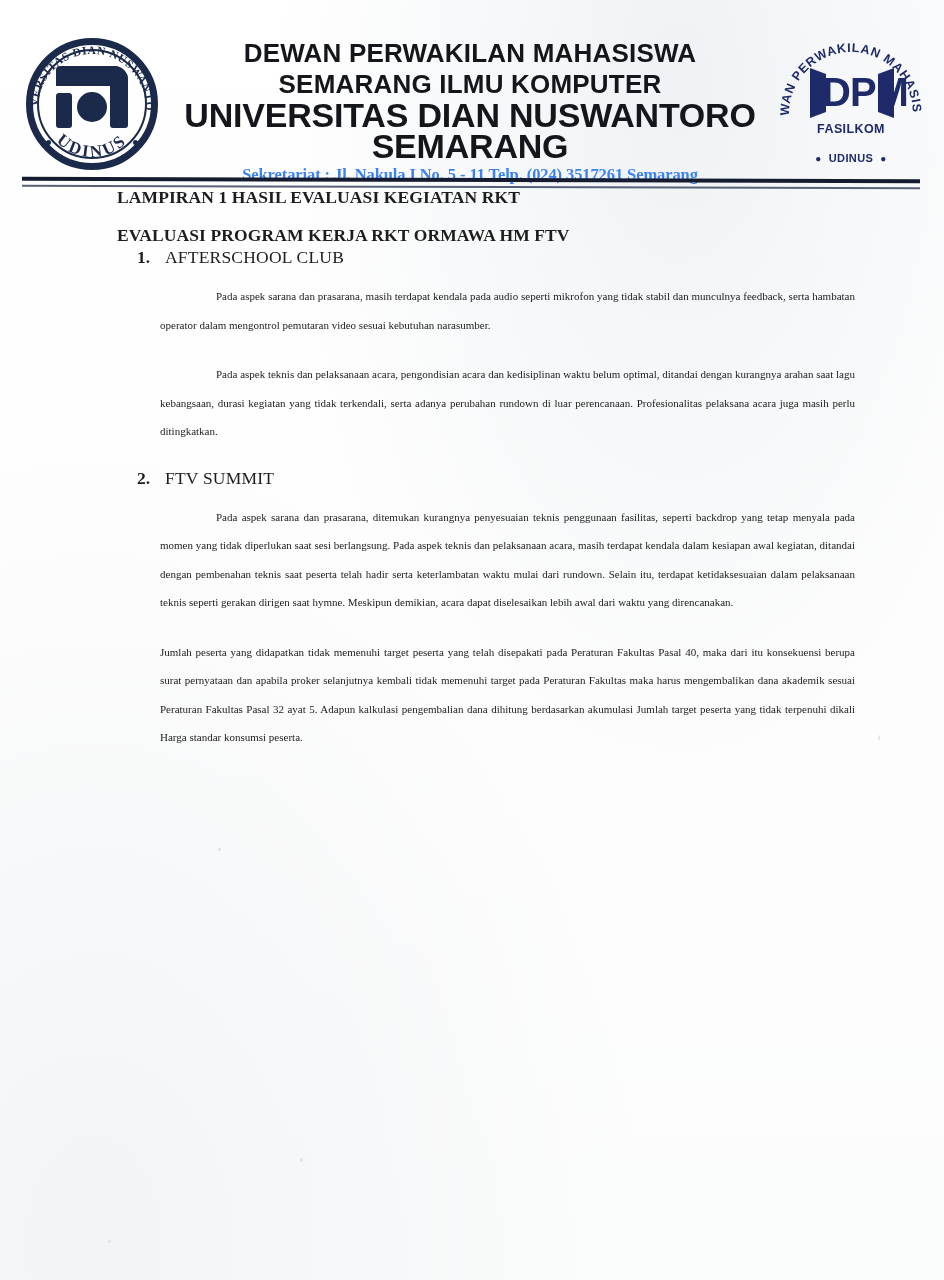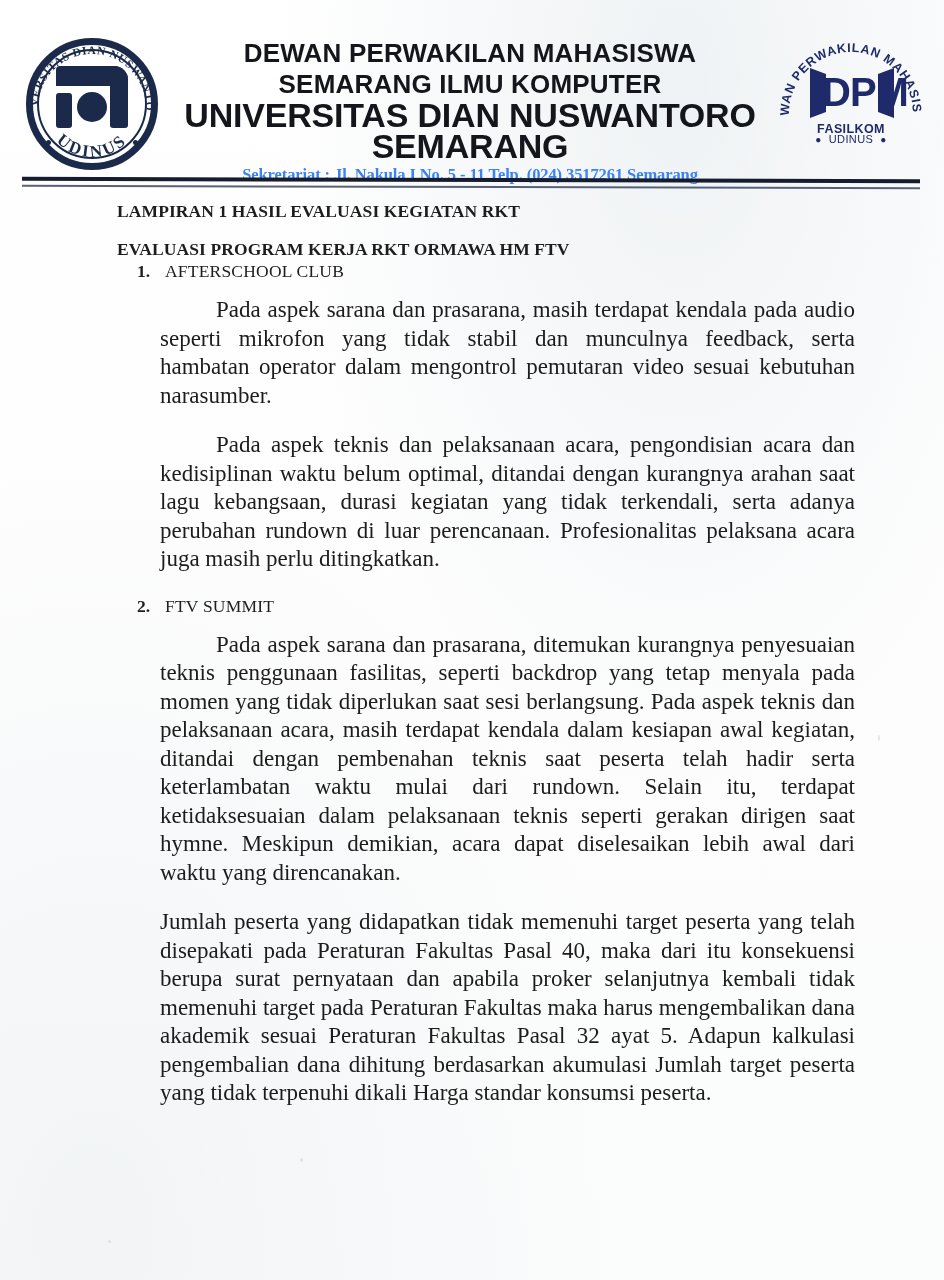--- a/index.html
+++ b/index.html
@@ -212,25 +212,25 @@
     text-align: center;
     font-family: "Liberation Sans", sans-serif;
     font-weight: bold;
     font-size: 12.5px;
     color: #1f2a6b;
     letter-spacing: 0.4px;
   }
   .dpm-udinus {
     position: absolute;
     left: 0;
-    top: 107px;
+    top: 126px;
     width: 150px;
     text-align: center;
     font-family: "Liberation Sans", sans-serif;
-    font-weight: normal;
+    font-weight: bold;
     font-size: 11px;
     color: #1f2a6b;
     letter-spacing: 0.4px;
   }
   .dpm-udinus .bullet { margin: 0 7px; font-size: 10px; }
 
   
   .rule-thick {
     position: absolute;
     left: 22px;
@@ -248,21 +248,21 @@
     height: 2px;
     background: #3b4560;
     opacity: 0.85;
     transform: rotate(0.15deg);
   }
 
   
   .doc-body {
     position: absolute;
     left: 0;
-    top: 202px;
+    top: 188px;
     width: 848px;
   }
   .heading-a,
   .heading-b {
     margin-left: 117px;
     font-family: "Liberation Serif", serif;
     font-weight: bold;
     font-size: 17.5px;
     line-height: 19px;
     color: #1d1d1d;
@@ -294,21 +294,21 @@
     letter-spacing: 0.2px;
   }
 
   p.para {
     margin: 0 0 0 0;
     width: 695px;
     margin-left: 160px;
     text-indent: 56px;
     text-align: justify;
     font-family: "Liberation Serif", serif;
-    font-size: 23px;
+    font-size: 11px;
     line-height: 28.5px;
     color: #1c1c1c;
   }
   p.para.noindent { text-indent: 0; }
   p.para.gap-top { margin-top: 14px; }
   p.para.gap-lg { margin-top: 21px; }
   .block-gap-md { height: 22px; }
 
   
   .speck {

